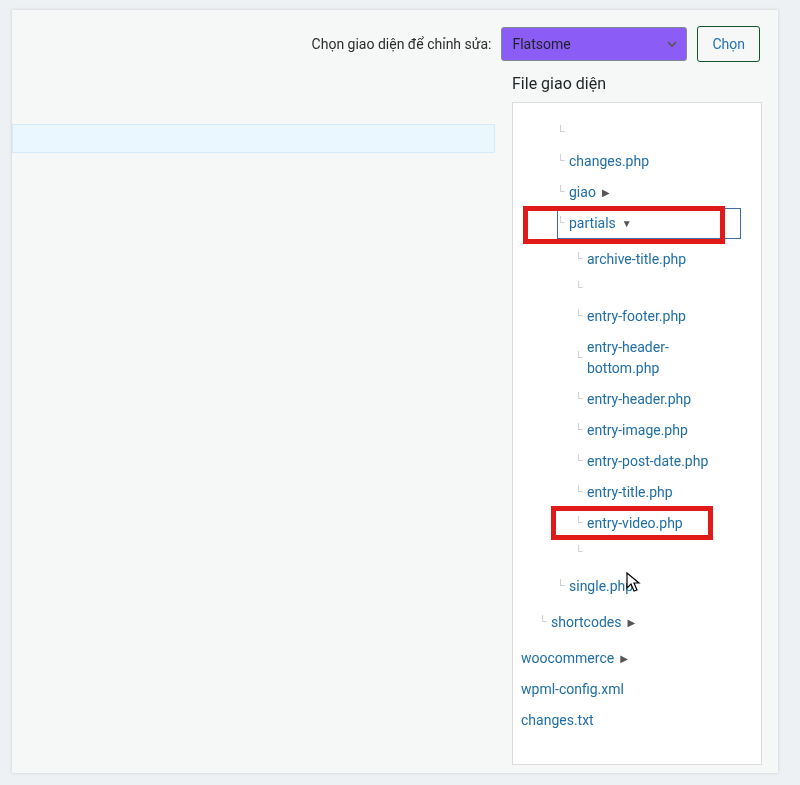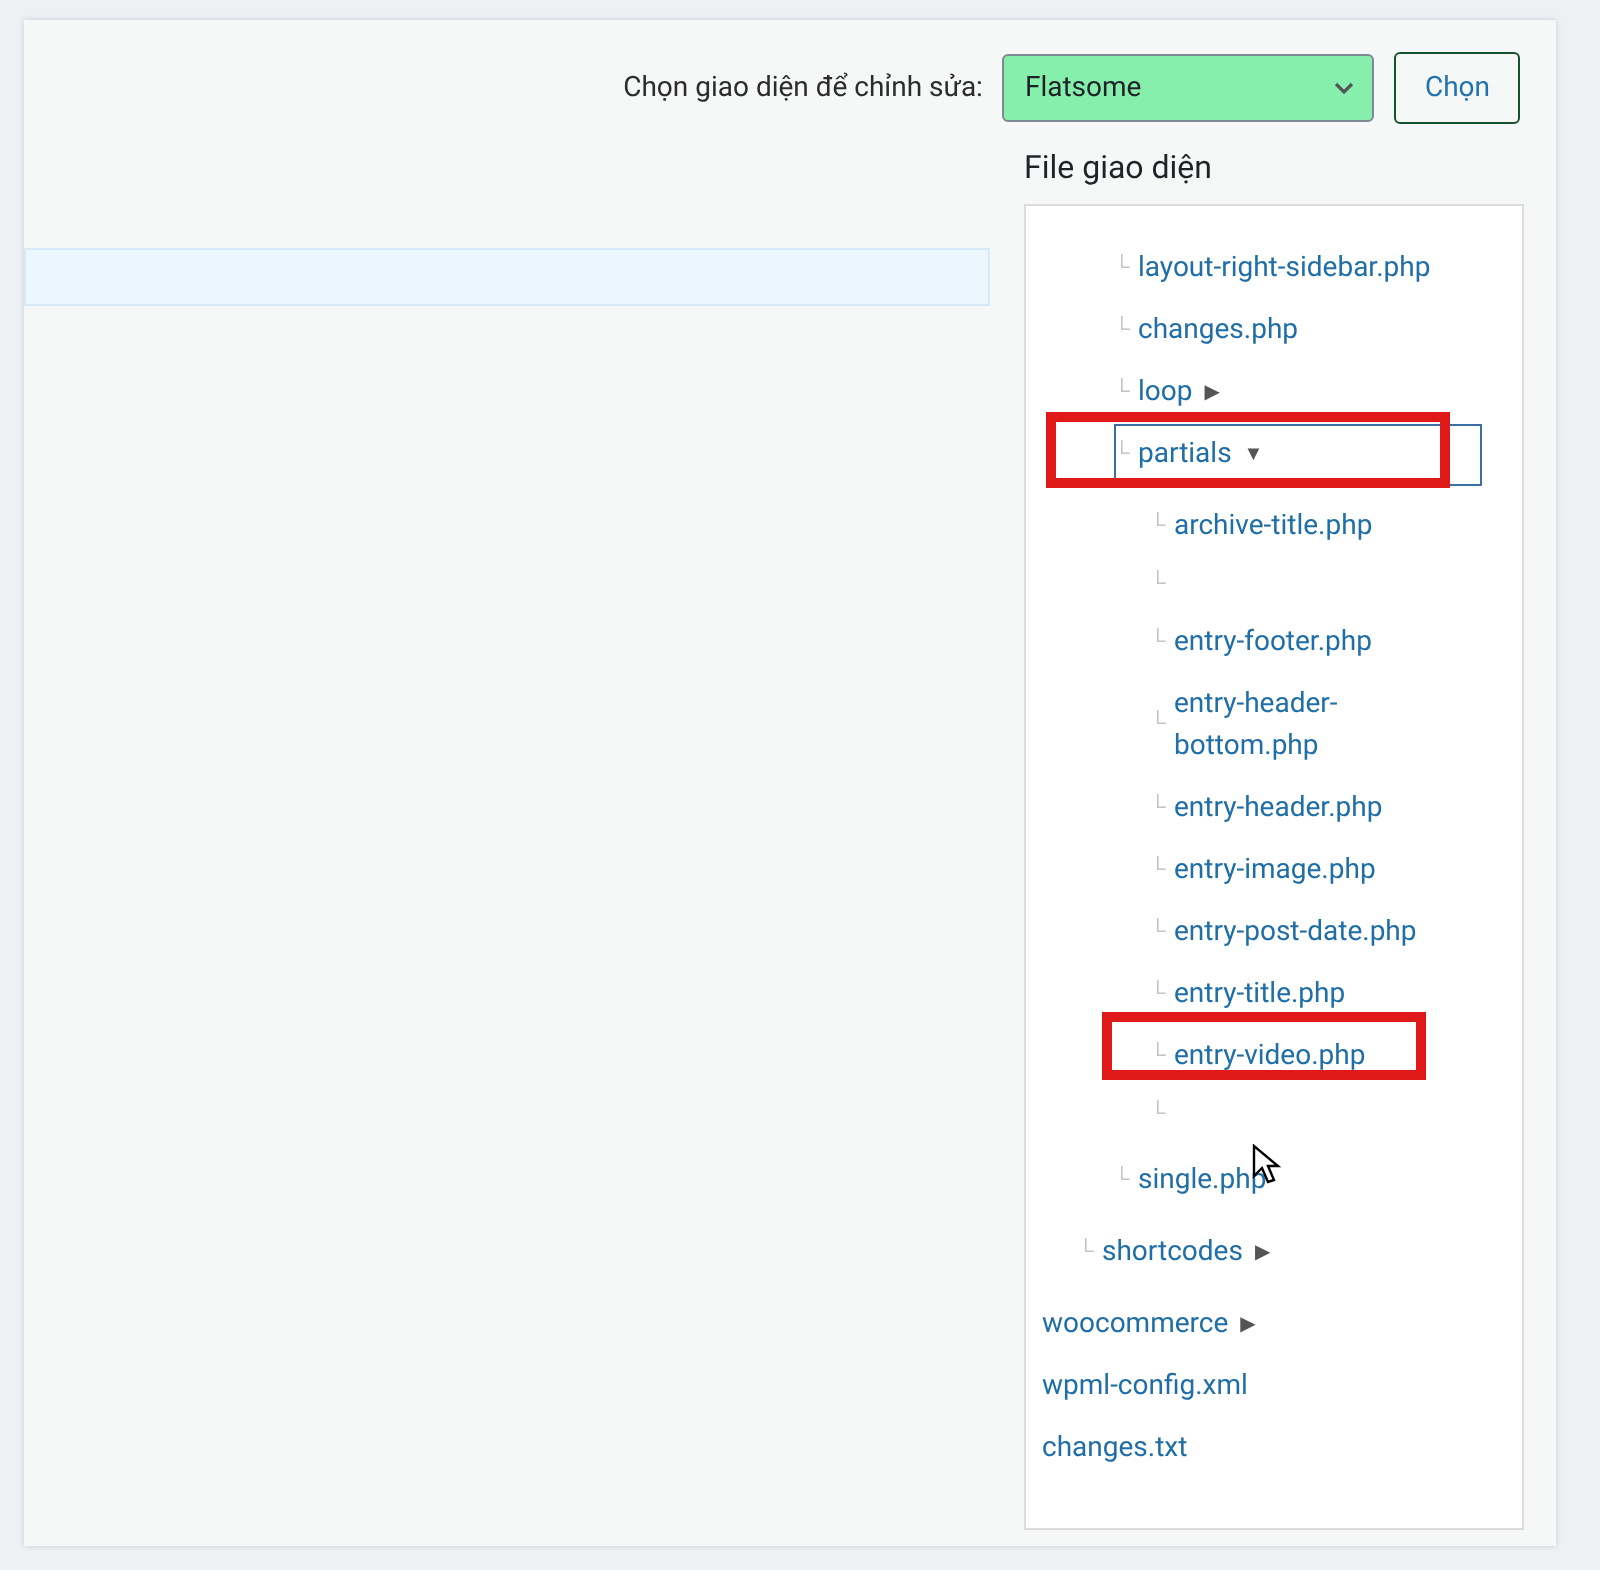--- a/index.html
+++ b/index.html
@@ -30,21 +30,21 @@
     text-align:center;
   }
   .top-row label{
     color:#2c2c2c;
     font-size:14px;
   }
   .theme-select{
     width:186px;height:34px;
     border:1px solid #7e8993;
     border-radius:3px;
-    background:#86efac;
+    background:#8b5cf6;
     position:relative;
     display:flex;align-items:center;
     padding:0 10px;
     font-size:14px;color:#1d2327;
     box-sizing:border-box;
   }
   .theme-select .chev{
     position:absolute; right:8px; top:50%; transform:translateY(-50%);
     pointer-events:none;
   }
@@ -189,33 +189,32 @@
   <div class="file-panel">
     <div class="file-scroll">
       <ul class="tree">
         <li>
             <ul>
               <li>
                 <ul>
           <li>
             <span class="node">
               <span class="tick">└</span>
-              <a class="file-link">layout-right-sidebar.php</a>
             </span>
           </li>
           <li>
             <span class="node">
               <span class="tick">└</span>
               <a class="file-link">changes.php</a>
             </span>
           </li>
           <li>
             <span class="node">
               <span class="tick">└</span>
-              <a class="folder-label">loop</a>
+              <a class="folder-label">giao</a>
               <span class="arrow">▶</span>
             </span>
           </li>
           <li class="row-focus" style="padding-right:6px;">
             <span class="node">
               <span class="tick">└</span>
               <a class="folder-label">partials</a>
               <span class="arrow">▼</span>
             </span>
           </li>

